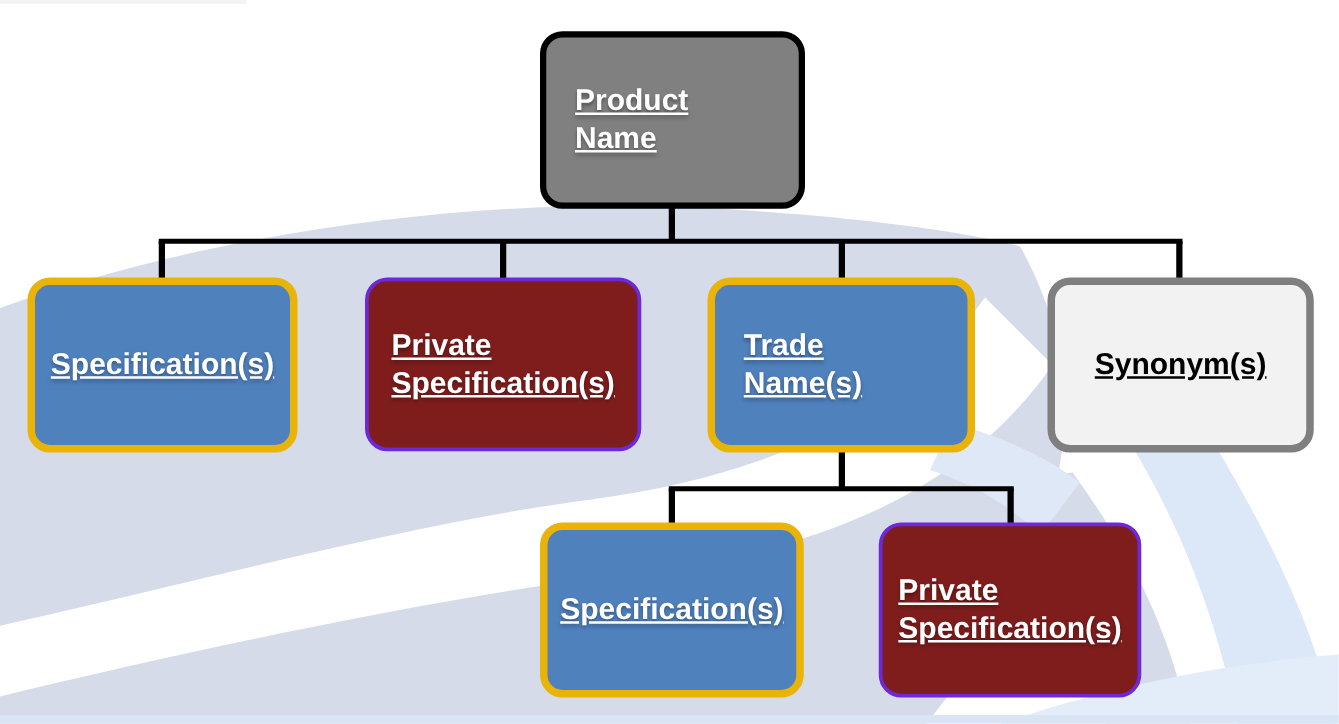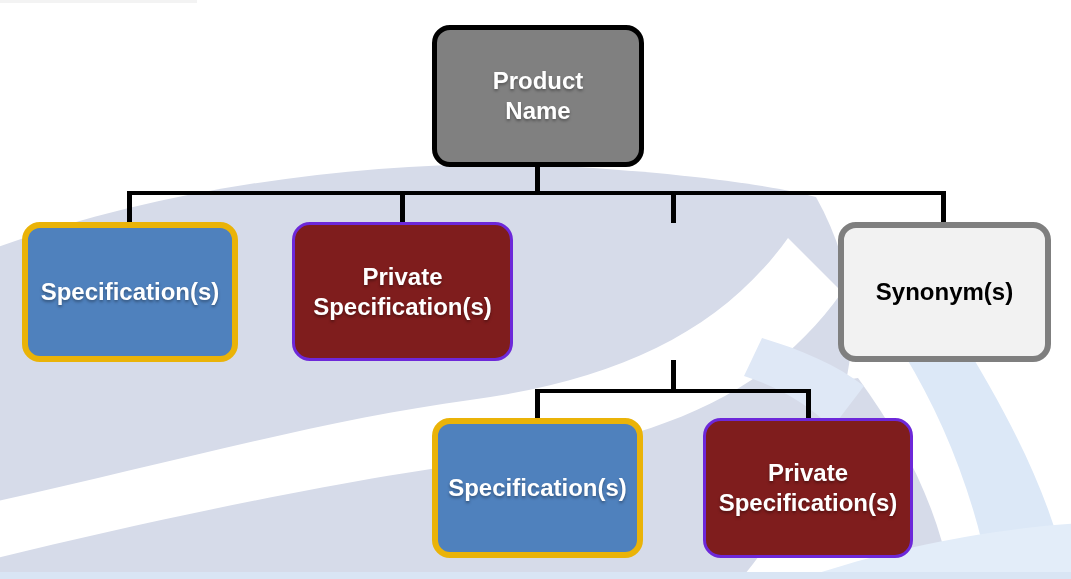--- a/index.html
+++ b/index.html
@@ -21,23 +21,24 @@
   .drop2{left:400px;top:193px;width:5px;height:30px;}
   .drop3{left:671px;top:193px;width:5px;height:30px;}
   .drop4{left:941px;top:193px;width:5px;height:30px;}
   .stub-trade{left:671px;top:360px;width:5px;height:32px;}
   .rail2{left:535px;top:389px;width:276px;height:4px;}
   .drop5{left:535px;top:391px;width:5px;height:29px;}
   .drop6{left:806px;top:391px;width:5px;height:29px;}
   
   .node{
     position:absolute;z-index:2;box-sizing:border-box;
-    display:flex;align-items:center;justify-content:center;text-align:center;
+    display:flex;align-items:center;justify-content:center;
     border-radius:18px;font-weight:700;font-size:24px;line-height:1.25;
     padding:6px 23px;
+    text-decoration:underline;
   }
   .node span{display:block;}
   .gray {background:#808080;border:5px solid #000000;color:#ffffff;text-shadow:0 2px 3px rgba(0,0,0,.35);}
   .blue {background:#4f81bd;border:6px solid #eab308;color:#ffffff;text-shadow:0 2px 3px rgba(0,0,0,.35);}
   .green{background:#7f1d1d;border:3px solid #6d28d9;color:#ffffff;text-shadow:0 2px 3px rgba(0,0,0,.35);}
   .light{background:#f2f2f2;border:6px solid #7f7f7f;color:#000000;}
   .n-product {left:432px;top:25px; width:212px;height:142px;}
   .n-spec1   {left:22px; top:222px;width:216px;height:140px;}
   .n-pspec1  {left:292px;top:222px;width:221px;height:139px;}
   .n-trade   {left:566px;top:222px;width:214px;height:140px;}
@@ -92,20 +93,23 @@
   </div>
 
   <div class="node blue n-spec1">
     <span>Specification(s)</span>
   </div>
 
   <div class="node green n-pspec1">
     <span>Private Specification(s)</span>
   </div>
 
+  <div class="node blue n-trade">
+    <span>Trade Name(s)</span>
+  </div>
 
   <div class="node light n-synonym">
     <span>Synonym(s)</span>
   </div>
 
   <div class="node blue n-spec2">
     <span>Specification(s)</span>
   </div>
 
   <div class="node green n-pspec2">

